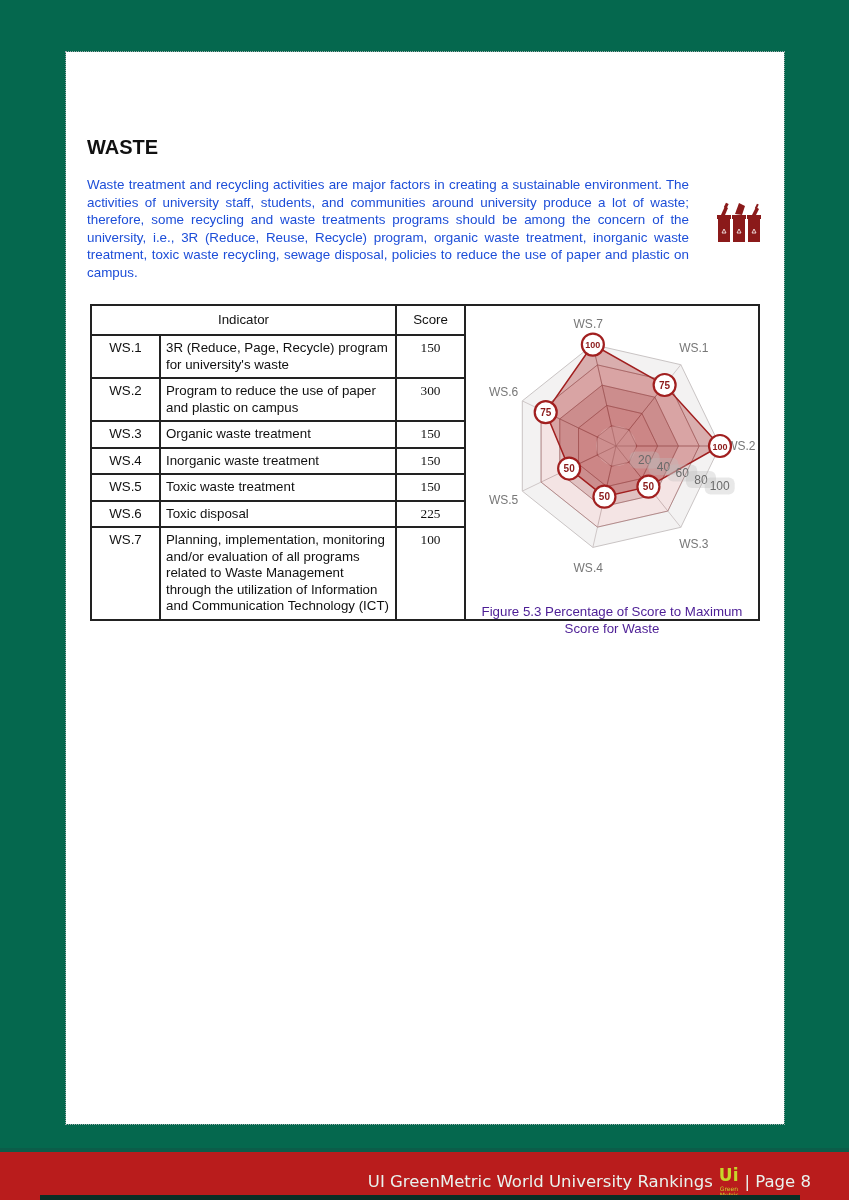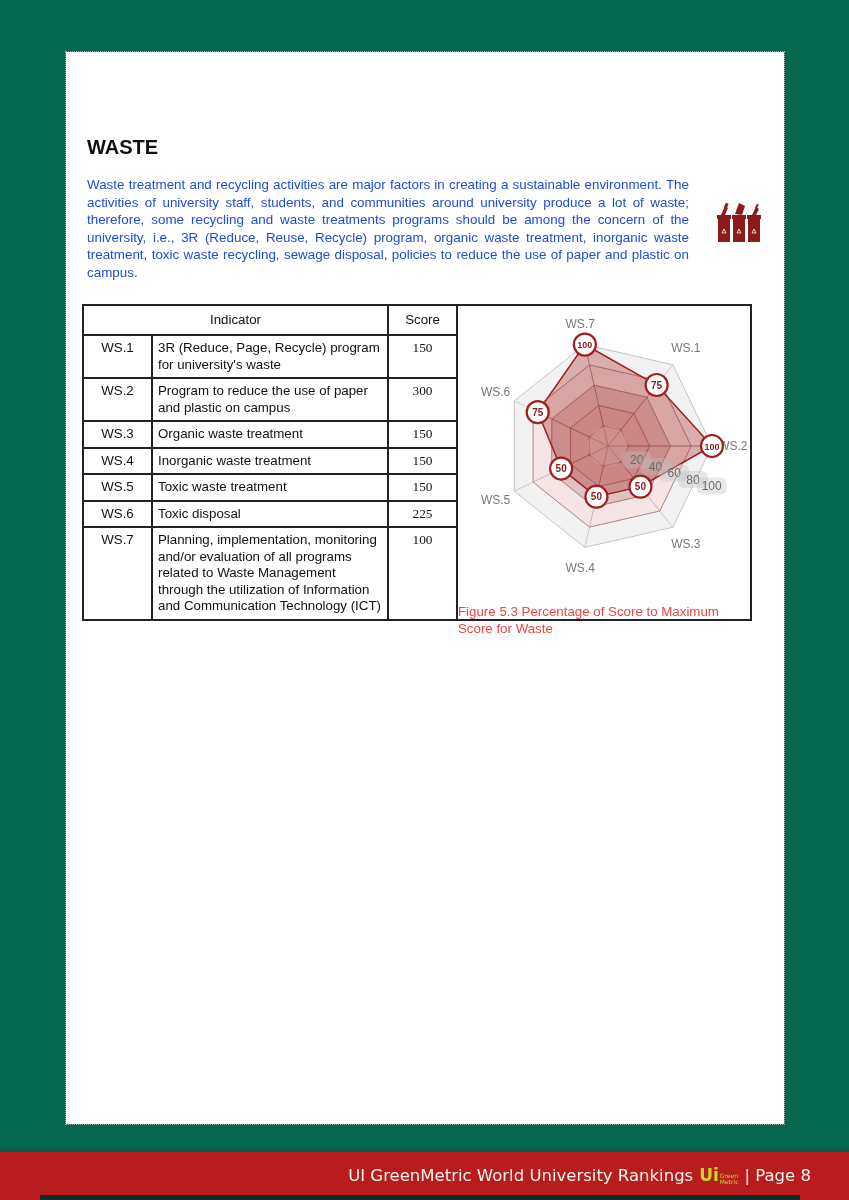--- a/index.html
+++ b/index.html
@@ -3,32 +3,32 @@
 <meta charset="utf-8">
 <style>
   html,body{margin:0;padding:0;}
   body{width:849px;height:1200px;background:#05684e;position:relative;overflow:hidden;font-family:"Liberation Sans",sans-serif;}
   .panel{position:absolute;left:66px;top:52px;width:718px;height:1072px;background:#fff;outline:1px dotted #9aa;}
   .header{position:absolute;left:0;top:0;width:718px;height:65px;background:linear-gradient(#20433f,#1f8a5c);display:flex;align-items:center;justify-content:center;}
   .header h1{margin:0;color:#eef6f1;font-family:"DejaVu Sans",sans-serif;font-weight:bold;font-size:24px;letter-spacing:0.2px;}
   .sec-title{position:absolute;left:21px;top:84px;margin:0;font-size:20px;font-weight:bold;color:#111;}
   .intro{position:absolute;left:21px;top:124px;width:602px;margin:0;font-size:13.4px;line-height:17.6px;color:#1d4ed8;text-align:justify;}
   .waste-icon{position:absolute;left:650px;top:148px;width:46px;height:46px;}
-  table{position:absolute;left:16px;top:252px;border-collapse:collapse;font-size:13.3px;color:#111;padding-left:8px;}
+  table{position:absolute;left:24px;top:252px;border-collapse:collapse;font-size:13.3px;color:#111;padding-left:8px;}
   td,th{border:2px solid #222;vertical-align:top;padding:4px 5px;line-height:16.5px;font-weight:normal;}
   th{text-align:center;vertical-align:middle;height:20px;}
   td.code{width:57px;text-align:center;}
   td.desc{width:224px;}
   td.score{width:57px;text-align:center;font-family:Liberation Serif, serif;}
   td.fig{width:292px;padding:0;position:relative;vertical-align:top;}
   .fig svg{display:block;}
-  .caption{position:absolute;left:0;right:0;top:297px;text-align:left;font-size:13.3px;line-height:17px;color:#ef4444;}
+  .caption{position:absolute;left:0;right:0;top:297px;text-align:center;font-size:13.3px;line-height:17px;color:#4c1d95;}
   .footer{position:absolute;left:0;top:1148px;width:849px;height:48px;background:#b91c1c;border-top:4px solid #0b5d49;}
   .footer-text{position:absolute;right:38px;top:13px;font-family:"DejaVu Sans",sans-serif;font-size:16.5px;color:#e9f3ee;display:flex;align-items:center;gap:6px;}
-  .logo{display:inline-flex;align-items:flex-end;gap:1px;}
+  .logo{display:inline-flex;align-items:flex-end;gap:1px;flex-direction:column;}
   .logo .ui{font-weight:bold;color:#c7d52a;font-size:17px;}
   .logo .gm{font-size:6px;line-height:6px;color:#c7d52a;}
   .bottom-line{position:absolute;left:40px;top:1195px;width:760px;height:5px;background:#0a2e25;}
 </style>
 </head>
 <body>
 
 <div class="panel">
   <h2 class="sec-title">WASTE</h2>
   <p class="intro">Waste treatment and recycling activities are major factors in creating a sustainable environment. The activities of university staff, students, and communities around university produce a lot of waste; therefore, some recycling and waste treatments programs should be among the concern of the university, i.e., 3R (Reduce, Reuse, Recycle) program, organic waste treatment, inorganic waste treatment, toxic waste recycling, sewage disposal, policies to reduce the use of paper and plastic on campus.</p>

